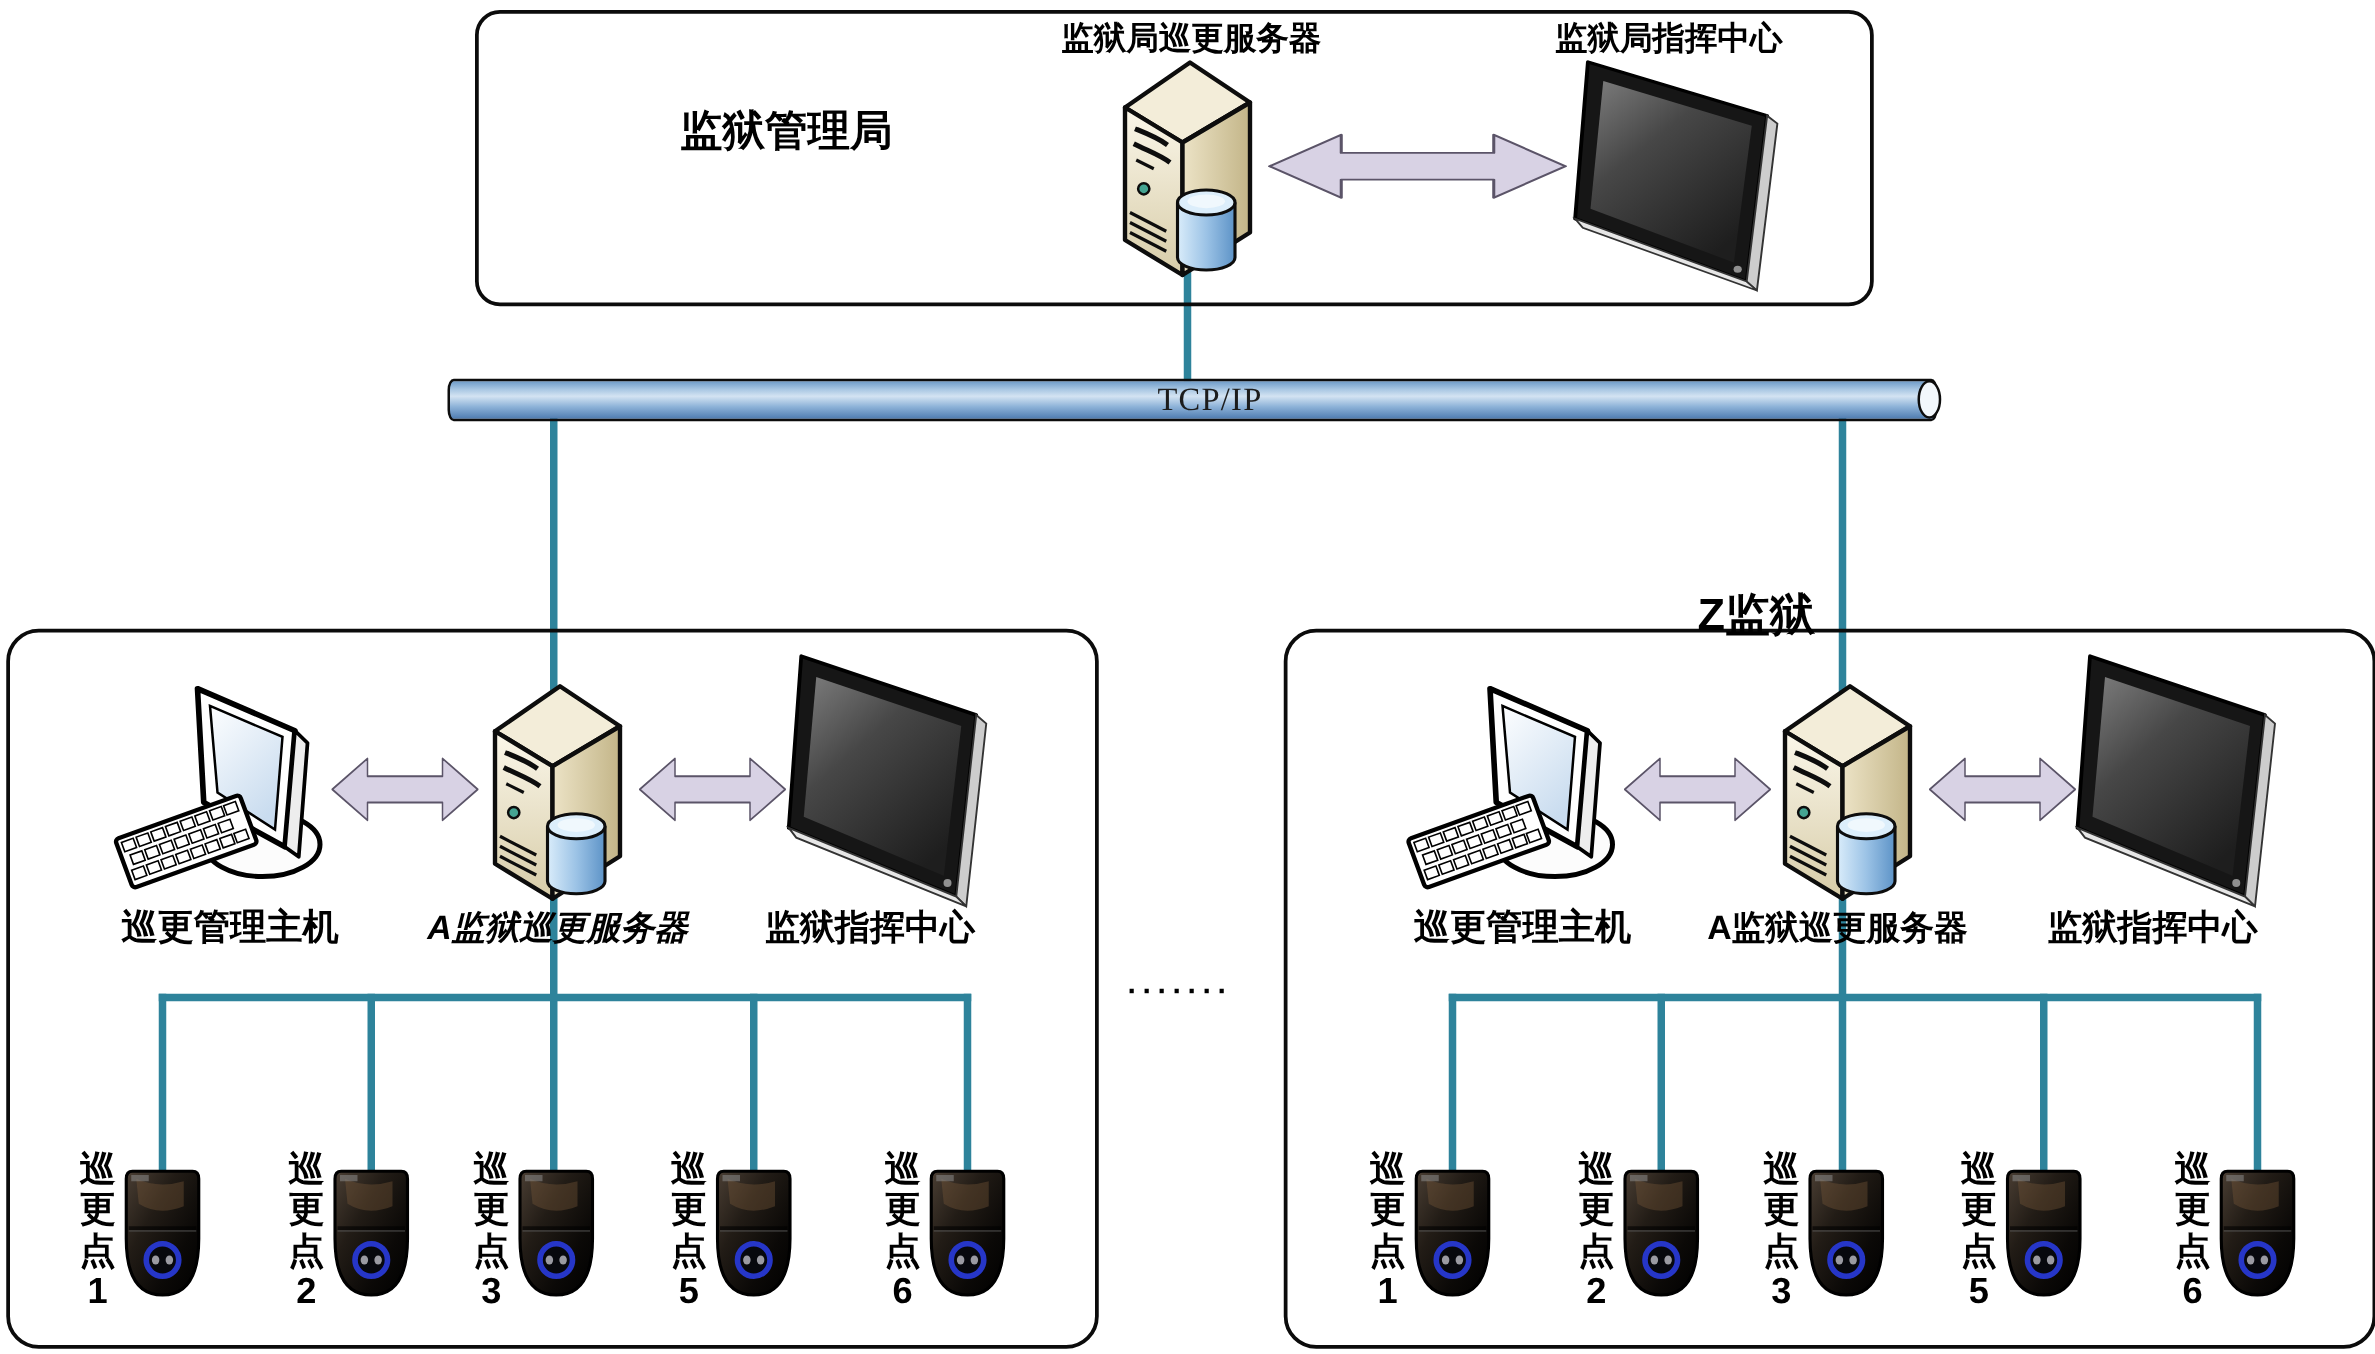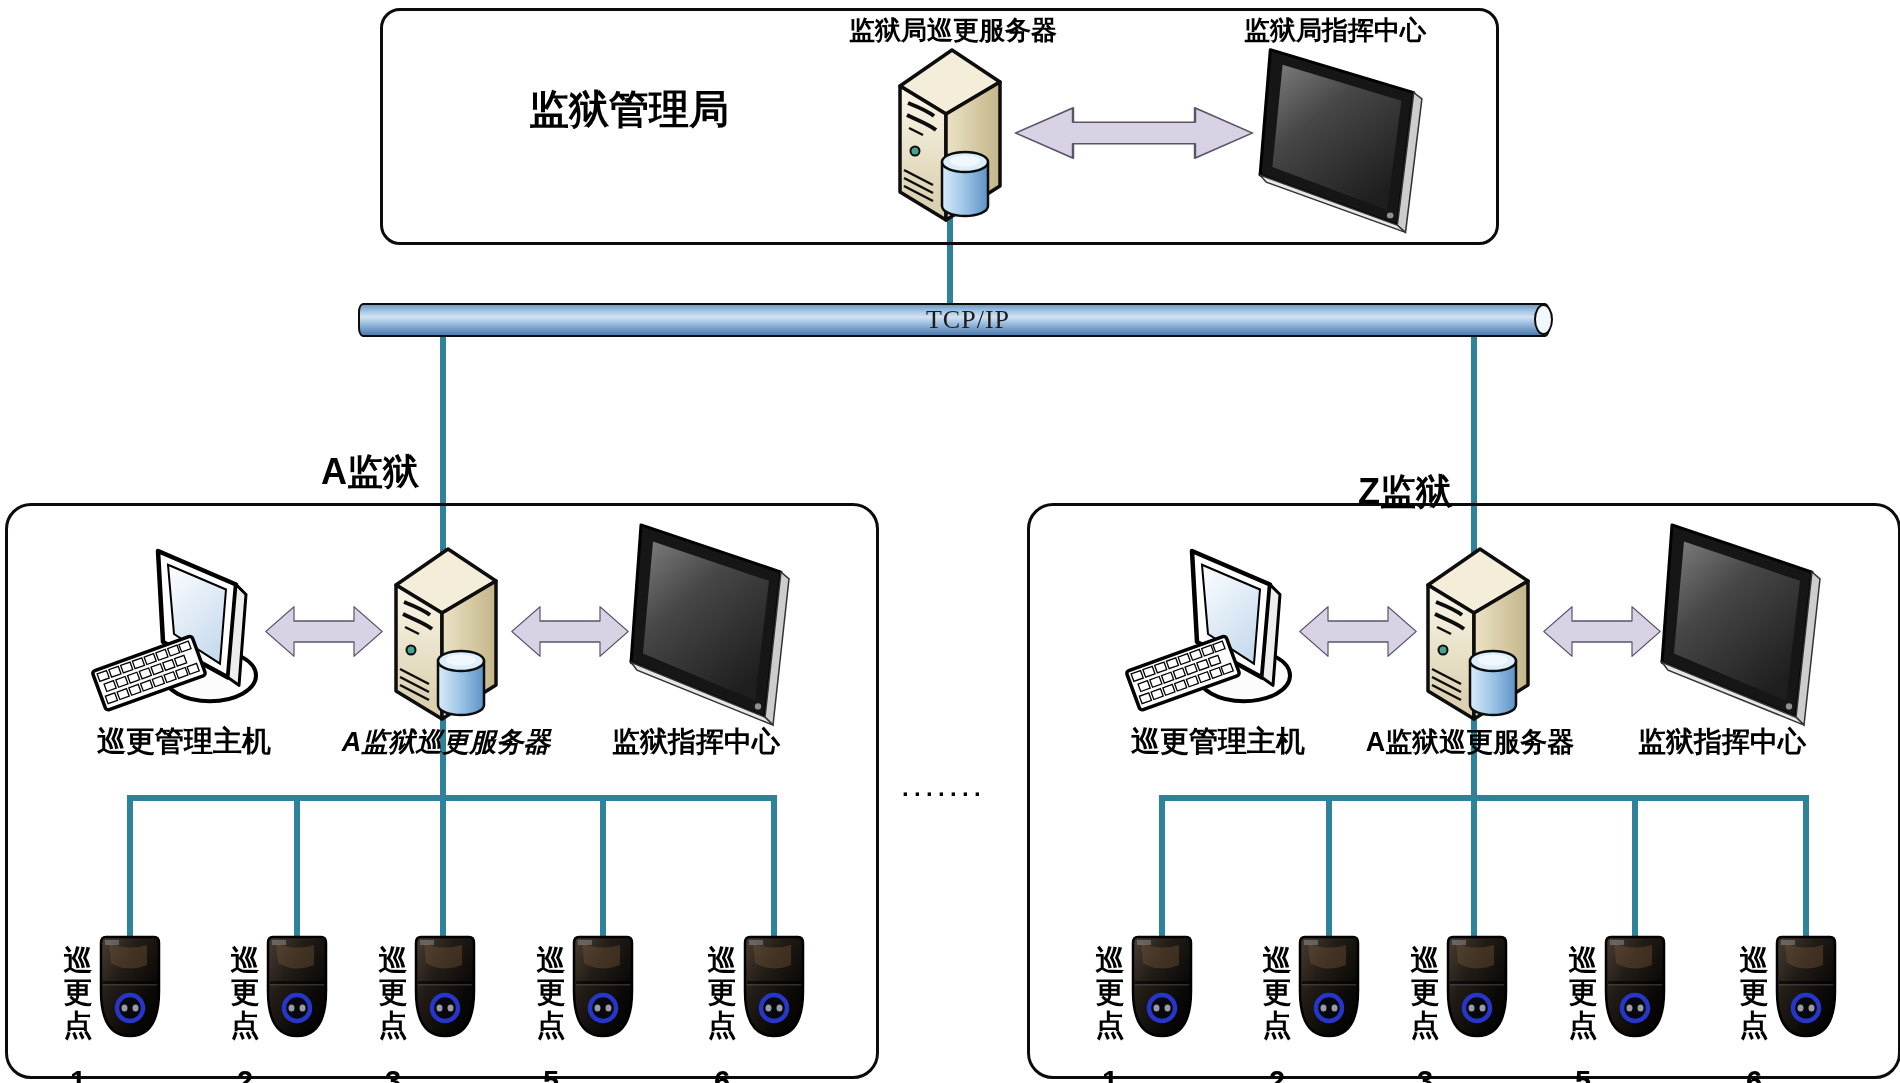--- a/index.html
+++ b/index.html
@@ -10,21 +10,21 @@
   .hline{position:absolute;height:6px;background:#2e839b;z-index:1;}
   
   .obox{position:absolute;border:3.5px solid #0b0b0b;border-radius:26px;background:transparent;z-index:4;}
   .hqbox{border-radius:20px;}
   
   .title{position:absolute;font-weight:bold;font-size:36px;text-align:center;z-index:6;white-space:nowrap;}
   .lbl{position:absolute;font-weight:bold;text-align:center;z-index:6;white-space:nowrap;}
   .serif{font-family:"Liberation Serif",serif;}
   .vlabel{position:absolute;width:36px;font-weight:bold;font-size:29px;line-height:1.12;
           text-align:center;word-break:break-all;z-index:6;}
-  .vlabel span{display:block;margin-top:24px;}
+  .vlabel span{display:block;}
   .dots{position:absolute;left:886px;top:780px;width:116px;text-align:center;font-size:24px;
         font-weight:bold;letter-spacing:4px;z-index:2;}
   
   .pipe{position:absolute;left:358px;top:303px;width:1188px;height:30px;border:2.5px solid #0d0d0d;
         border-radius:5px/9px;z-index:2;
         background:linear-gradient(180deg,#6f9cc9 0%,#a9c7e3 22%,#d3e3f2 40%,#8db2d8 68%,#4f7cb0 100%);}
   .pipe-label{position:absolute;left:0;right:0;top:0;text-align:center;font-family:"Liberation Serif",serif;
         font-size:26px;line-height:30px;color:#1c1c1c;letter-spacing:1px;margin-left:28px;}
   .pipe-cap{position:absolute;right:-5px;top:-1px;width:15px;height:27px;background:#f2f7fc;
         border:2.5px solid #0d0d0d;border-radius:50%;}
@@ -164,37 +164,36 @@
   <div class="vline" style="left:1326px;top:795px;height:155px;"></div>
   <div class="vline" style="left:1632px;top:795px;height:155px;"></div>
   <div class="vline" style="left:1803px;top:795px;height:155px;"></div>
 
   <div class="pipe">
     <span class="pipe-label">TCP/IP</span>
     <div class="pipe-cap"></div>
   </div>
 
   <div class="obox hqbox" style="left:380px;top:8px;width:1113px;height:231px;"></div>
-  <div class="title" style="left:429px;top:82px;width:400px;font-size:40px;">监狱管理局</div>
+  <div class="title" style="left:429px;top:82px;width:400px;font-size:34px;">监狱管理局</div>
   <div class="lbl serif" style="left:808px;top:13px;width:290px;font-size:26px;">监狱局巡更服务器</div>
   <div class="lbl serif" style="left:1190px;top:13px;width:290px;font-size:26px;">监狱局指挥中心</div>
 
   <svg class="icon" style="left:888px;top:44px;" width="124" height="182" viewBox="0 0 124 182">
       <use href="#sym-server"></use>
     </svg>
   <svg class="icon" style="left:1012px;top:104px;" width="244" height="58" viewBox="0 0 200 76" preserveAspectRatio="none">
       <use href="#sym-arrow"></use>
     </svg>
   <svg class="icon" style="left:1256px;top:46px;" width="170" height="190" viewBox="0 0 166 212" preserveAspectRatio="none">
       <use href="#sym-monitor"></use>
     </svg>
 
   <div class="dots">·······</div>
 
-  <div class="title" style="left:270px;top:448px;width:200px;">A监狱</div>
   <div class="obox" style="left:5px;top:503px;width:868px;height:570px;"></div>
 
   <svg class="icon" style="left:88px;top:545px;" width="175" height="178" viewBox="0 0 175 180" preserveAspectRatio="none">
       <use href="#sym-host"></use>
     </svg>
   <svg class="icon" style="left:264px;top:603px;" width="120" height="57" viewBox="0 0 200 76" preserveAspectRatio="none">
       <use href="#sym-arrow"></use>
     </svg>
   <svg class="icon" style="left:384px;top:543px;" width="124" height="182" viewBox="0 0 124 182">
       <use href="#sym-server"></use>

